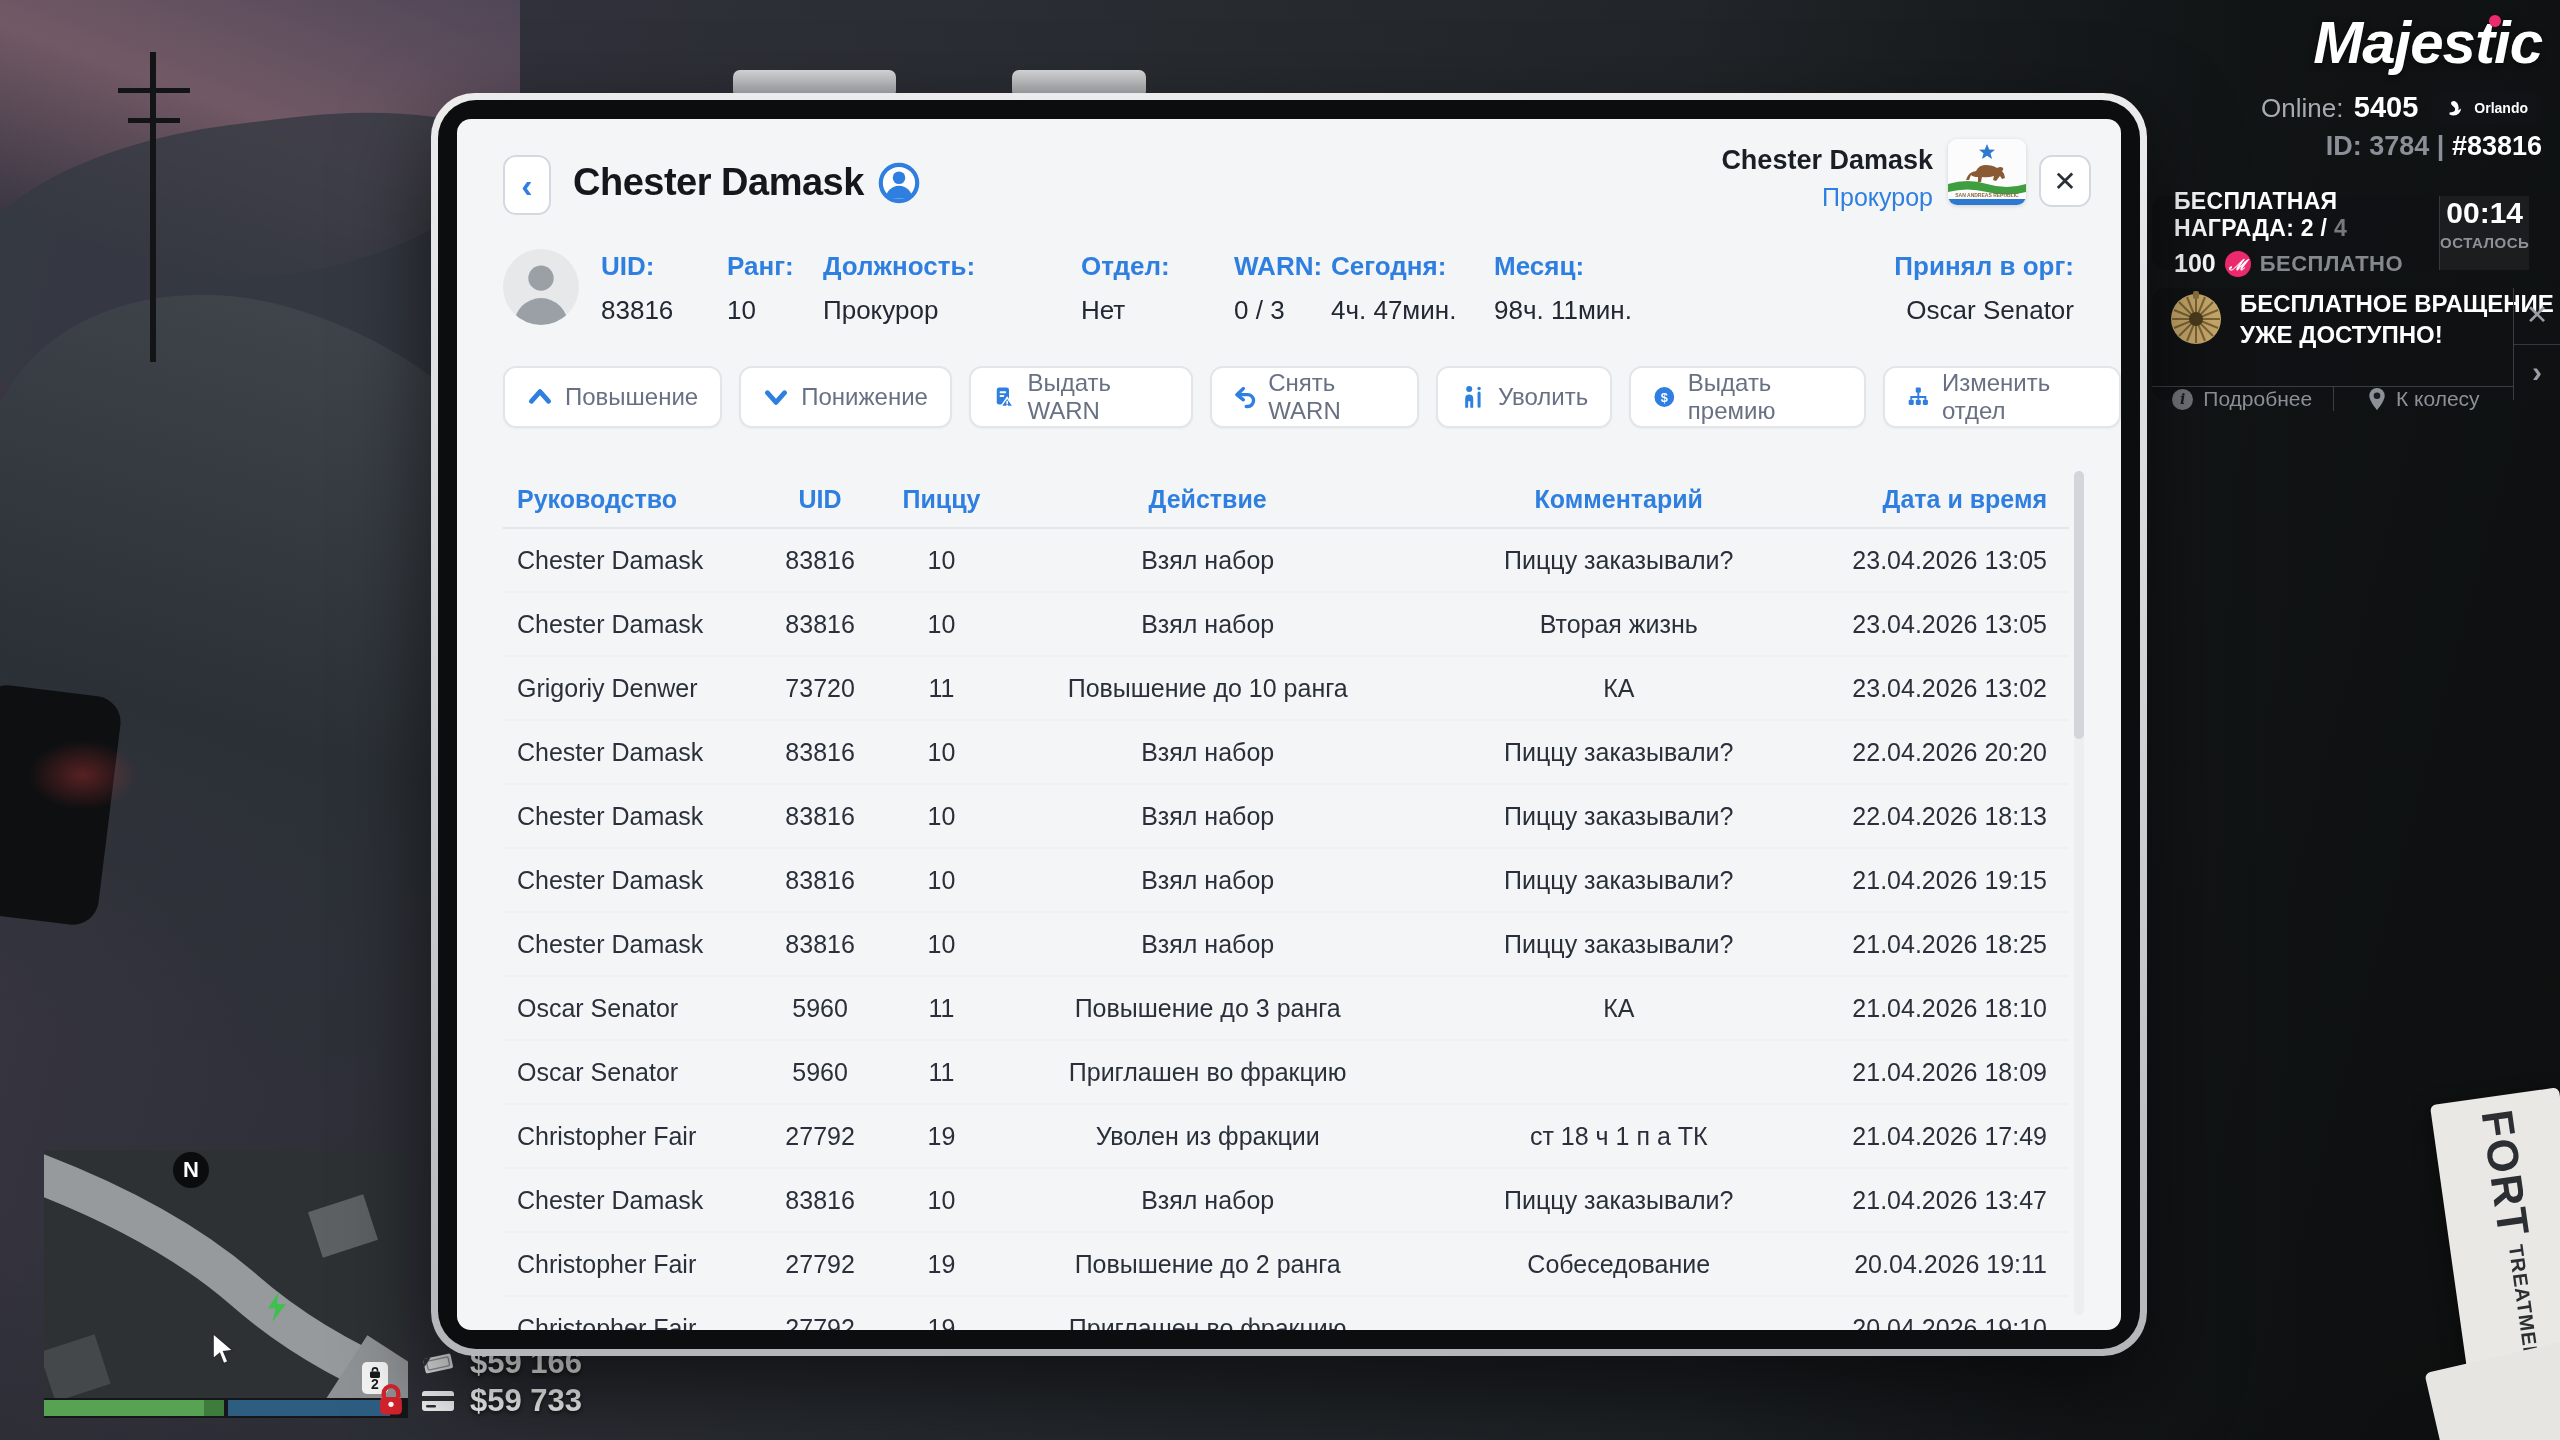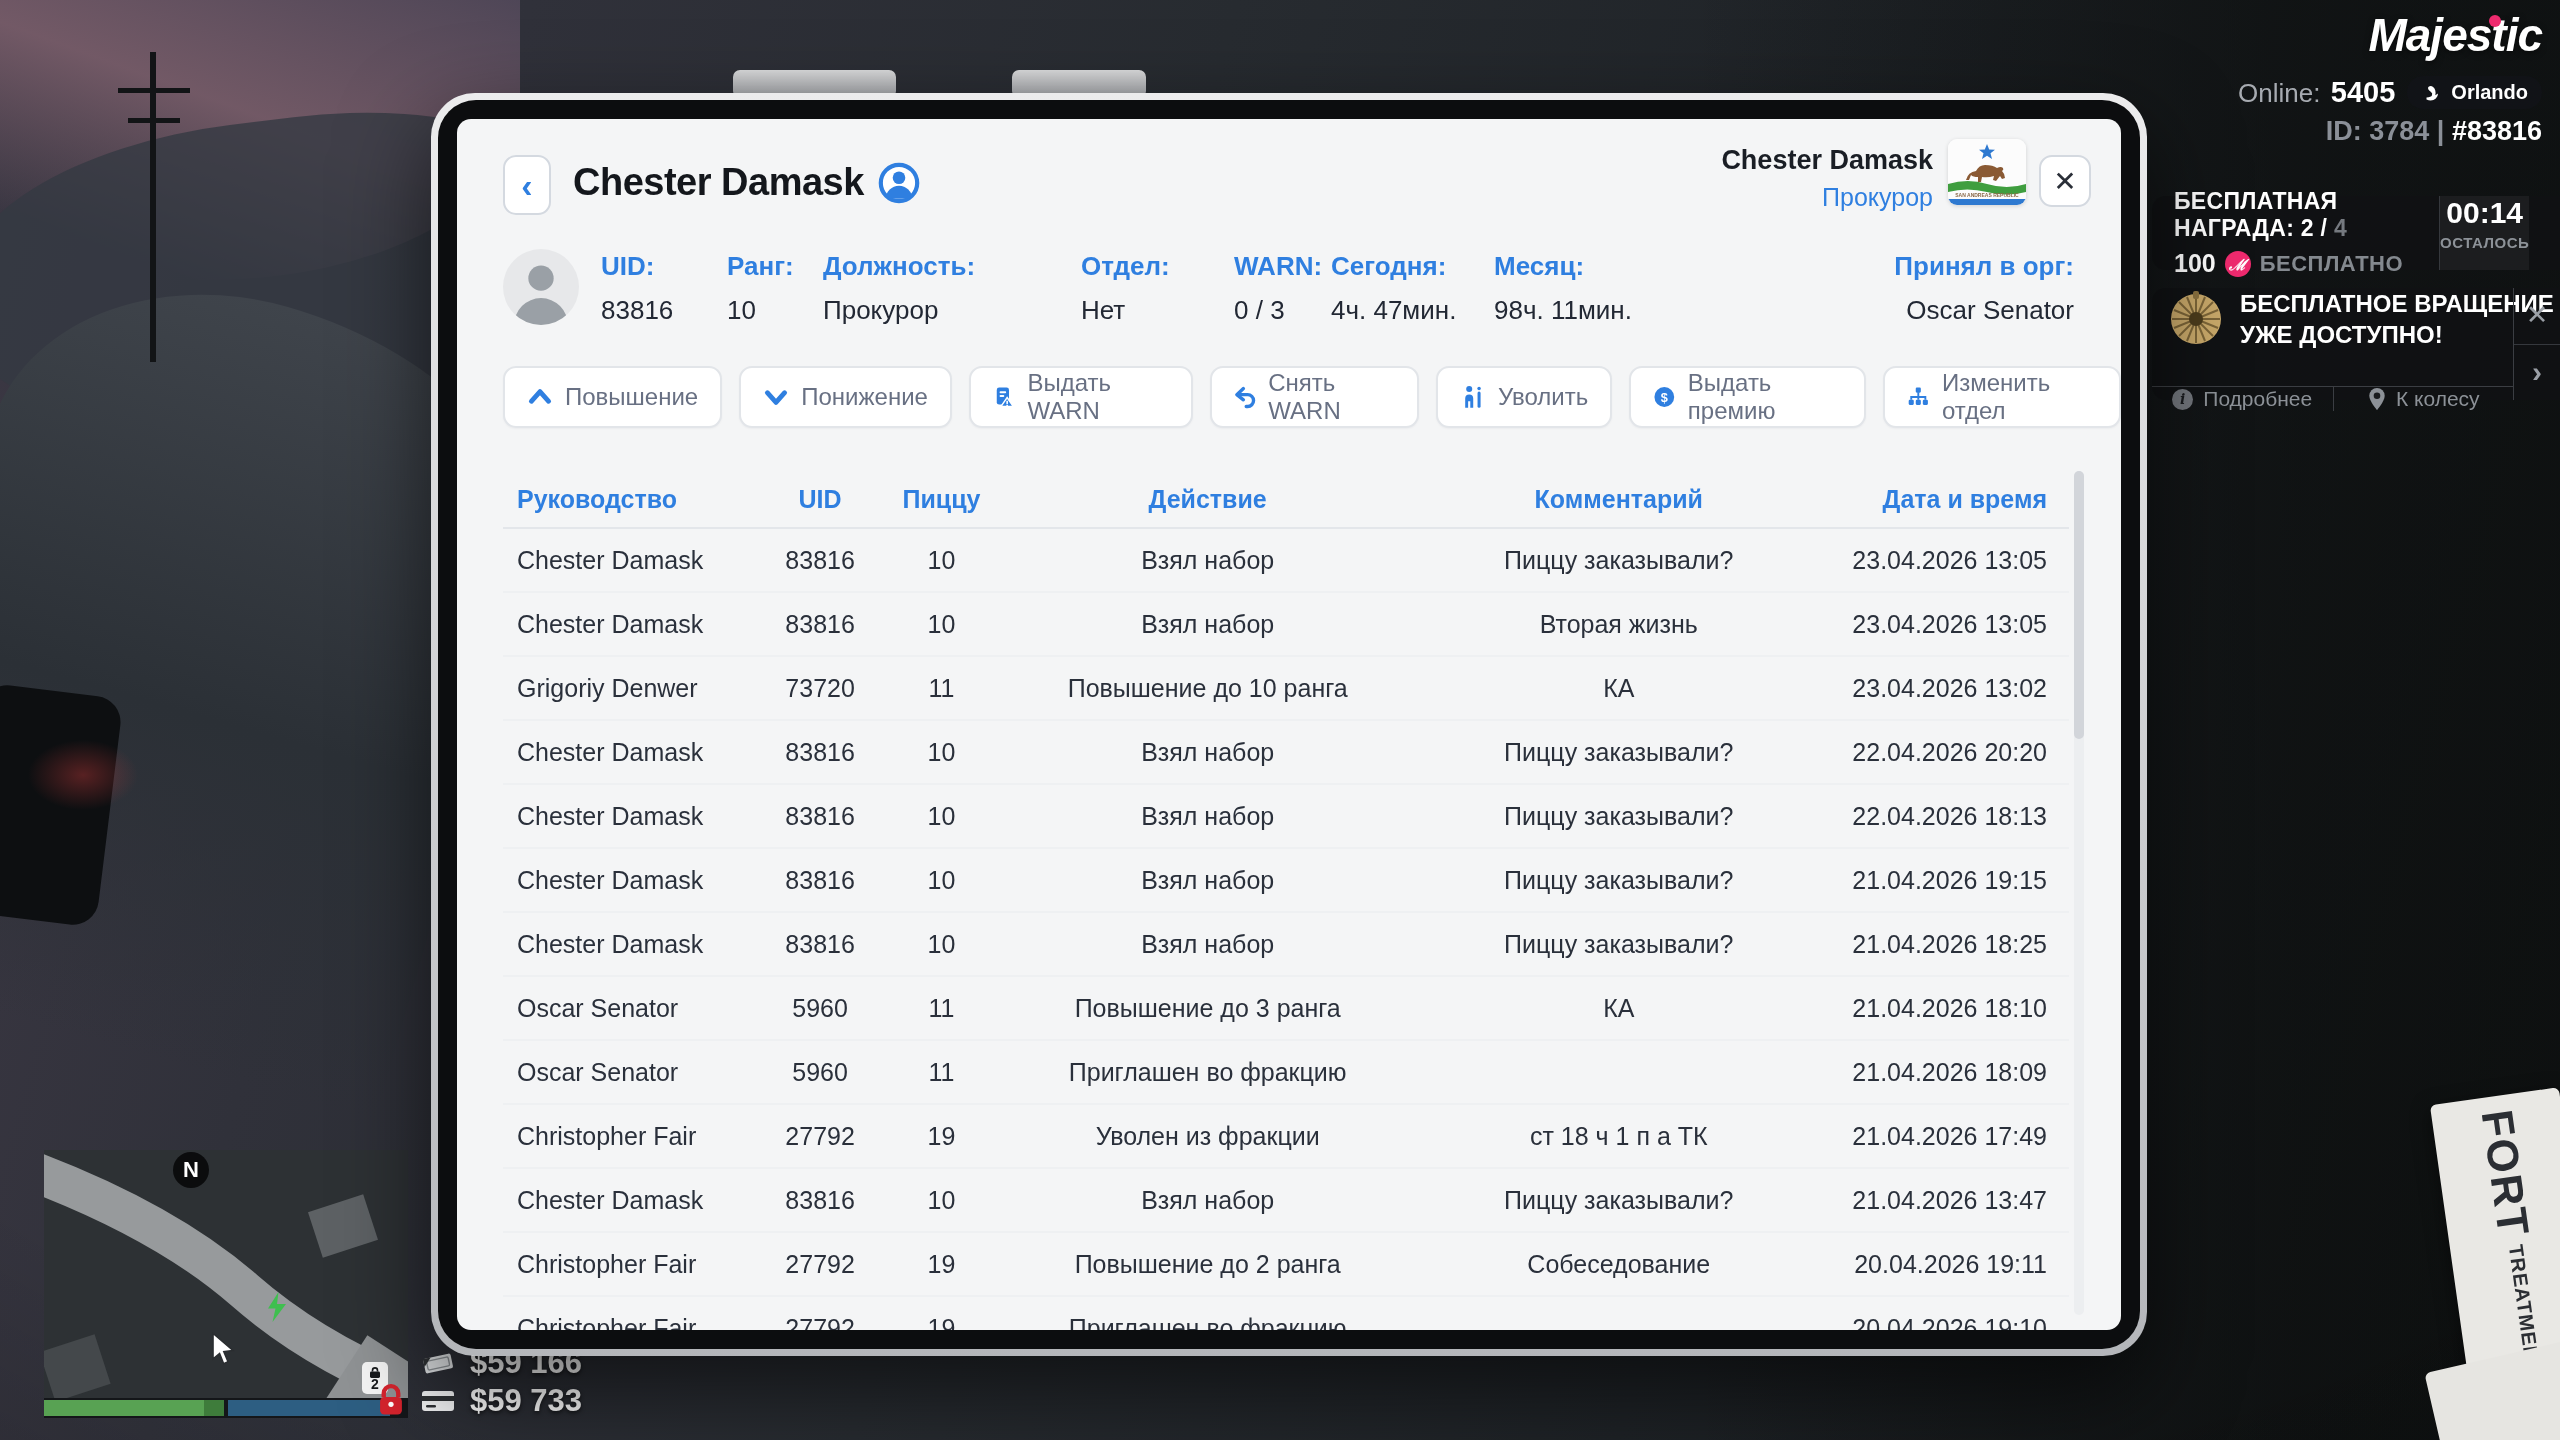--- a/index.html
+++ b/index.html
@@ -33,30 +33,30 @@
     transform:rotate(-8deg);border-radius:6px;box-shadow:0 6px 20px rgba(0,0,0,.5);
     display:flex;flex-direction:column;align-items:center;justify-content:flex-start;
     padding-top:14px;color:#2b2e33;overflow:hidden;}
   .road-sign .s1{font-size:44px;font-weight:bold;letter-spacing:2px;writing-mode:vertical-rl;}
   .road-sign .s2{font-size:20px;font-weight:bold;margin-top:8px;writing-mode:vertical-rl;letter-spacing:1px;}
   .road-sign2{position:absolute;right:-26px;top:1355px;width:150px;height:120px;background:#e6e5e1;
     transform:rotate(-13deg);border-radius:6px;}
 
   
   .hud{position:absolute;right:18px;top:8px;text-align:right;z-index:6;}
-  .logo{position:relative;display:inline-block;font-size:46px;font-weight:bold;font-style:italic;
+  .logo{position:relative;display:inline-block;font-size:60px;font-weight:bold;font-style:italic;
     color:#fff;letter-spacing:-1px;text-shadow:0 2px 6px rgba(0,0,0,.5);margin-left:12px;}
   .logo-dot{position:absolute;right:41px;top:7px;width:12px;height:12px;border-radius:50%;
     background:#EE2A6E;}
   .hud-online{margin-top:14px;display:flex;justify-content:flex-end;align-items:center;gap:12px;}
   .online-label{color:#a7abb1;font-size:26px;}
   .online-value{color:#fff;font-size:29px;font-weight:bold;margin-left:6px;}
   .server-badge{display:flex;align-items:center;gap:8px;background:rgba(18,20,25,.72);
     border-radius:16px;padding:5px 14px;}
-  .server-name{color:#fff;font-size:20px;font-weight:bold;text-align:center;}
+  .server-name{color:#fff;font-size:14px;font-weight:bold;text-align:center;}
   .hud-id{margin-top:7px;font-size:27px;font-weight:bold;}
   .id-prefix{color:#8b9098;}
   .id-value{color:#fff;}
 
   
   .panel{position:absolute;right:0;width:408px;background:rgba(16,17,20,.8);
     border-radius:14px 0 0 14px;z-index:6;color:#fff;gap:36px;}
   .reward{top:196px;height:74px;display:flex;}
   .reward-main{flex:1;display:flex;flex-direction:column;justify-content:center;gap:7px;
     padding-left:22px;}

